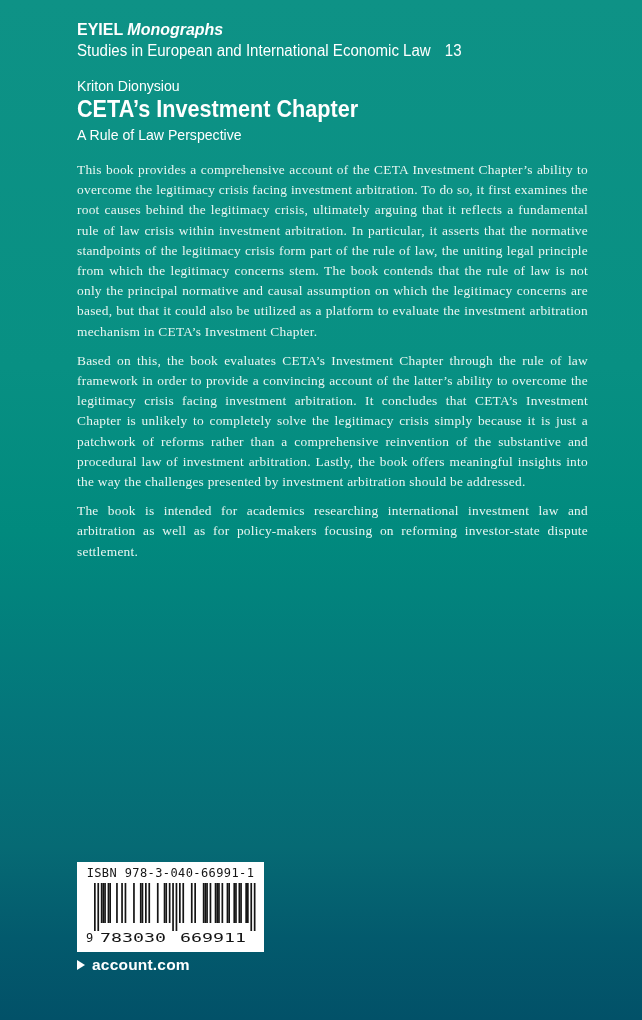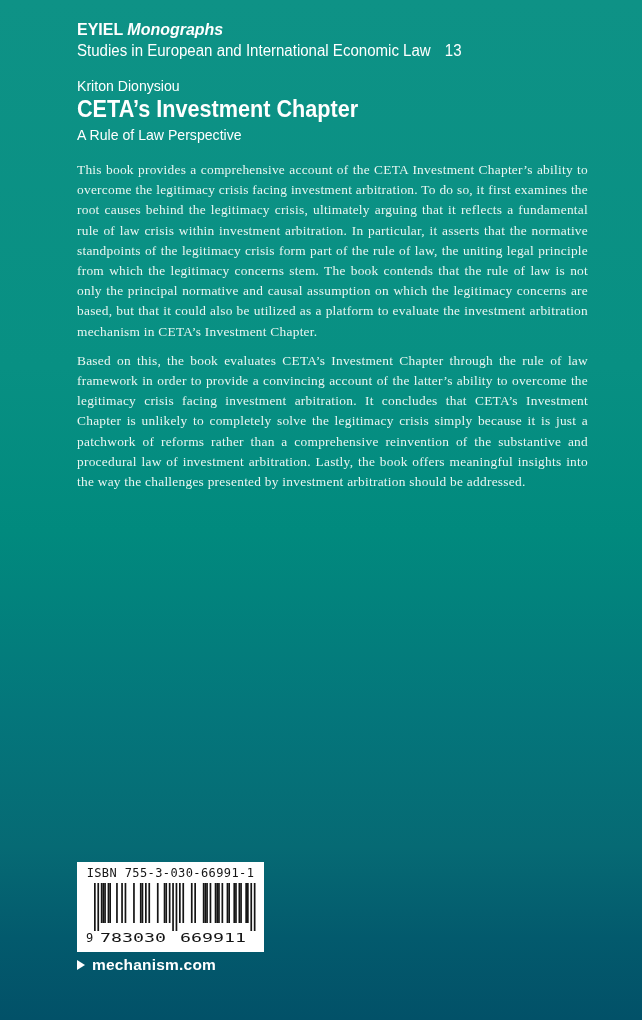--- a/index.html
+++ b/index.html
@@ -102,25 +102,26 @@
         <span>Studies in European and International Economic Law</span><span class="vol">13</span>
       </div>
       <div class="author condensed">Kriton Dionysiou</div>
       <h1 class="title condensed">CETA’s Investment Chapter</h1>
       <div class="subtitle condensed">A Rule of Law Perspective</div>
     </header>
 
     <main class="blurb">
       <p>This book provides a comprehensive account of the CETA Investment Chapter’s ability to overcome the legitimacy crisis facing investment arbitration. To do so, it first examines the root causes behind the legitimacy crisis, ultimately arguing that it reflects a fundamental rule of law crisis within investment arbitration. In particular, it asserts that the normative standpoints of the legitimacy crisis form part of the rule of law, the uniting legal principle from which the legitimacy concerns stem. The book contends that the rule of law is not only the principal normative and causal assumption on which the legitimacy concerns are based, but that it could also be utilized as a platform to evaluate the investment arbitration mechanism in CETA’s Investment Chapter.</p>
       <p>Based on this, the book evaluates CETA’s Investment Chapter through the rule of law framework in order to provide a convincing account of the latter’s ability to overcome the legitimacy crisis facing investment arbitration. It concludes that CETA’s Investment Chapter is unlikely to completely solve the legitimacy crisis simply because it is just a patchwork of reforms rather than a comprehensive reinvention of the substantive and procedural law of investment arbitration. Lastly, the book offers meaningful insights into the way the challenges presented by investment arbitration should be addressed.</p>
+      <p>The book is intended for academics researching international investment law and arbitration as well as for policy-makers focusing on reforming investor-state dispute settlement.</p>
     </main>
   </div>
 
   <div class="barcode-box">
-    <div class="isbn-label">ISBN 755-3-030-66991-1</div>
+    <div class="isbn-label">ISBN 978-3-040-66991-1</div>
     <svg id="barcode-svg" width="170" height="61" viewBox="0 0 170 61">
         <rect x="8.00" y="0" width="1.70" height="48" fill="#151515"></rect>
         <rect x="11.40" y="0" width="1.70" height="48" fill="#151515"></rect>
         <rect x="14.80" y="0" width="1.70" height="40" fill="#151515"></rect>
         <rect x="16.50" y="0" width="1.70" height="40" fill="#151515"></rect>
         <rect x="18.20" y="0" width="1.70" height="40" fill="#151515"></rect>
         <rect x="21.60" y="0" width="1.70" height="40" fill="#151515"></rect>
         <rect x="23.30" y="0" width="1.70" height="40" fill="#151515"></rect>
         <rect x="30.10" y="0" width="1.70" height="40" fill="#151515"></rect>
         <rect x="35.20" y="0" width="1.70" height="40" fill="#151515"></rect>
@@ -159,16 +160,16 @@
         <rect x="164.40" y="0" width="1.70" height="48" fill="#151515"></rect>
         <rect x="167.80" y="0" width="1.70" height="48" fill="#151515"></rect>
         <text x="0" y="59" class="bc-digits">9</text>
         <text x="14" y="59" class="bc-digits" textLength="66" lengthAdjust="spacingAndGlyphs">783030</text>
         <text x="94" y="59" class="bc-digits" textLength="66" lengthAdjust="spacingAndGlyphs">669911</text>
       </svg>
   </div>
 
   <footer class="footer">
     <span class="arrow-icon"></span>
-    <span class="site">mechanism.com</span>
+    <span class="site">account.com</span>
   </footer>
 
 </div>
 
 </body></html>

